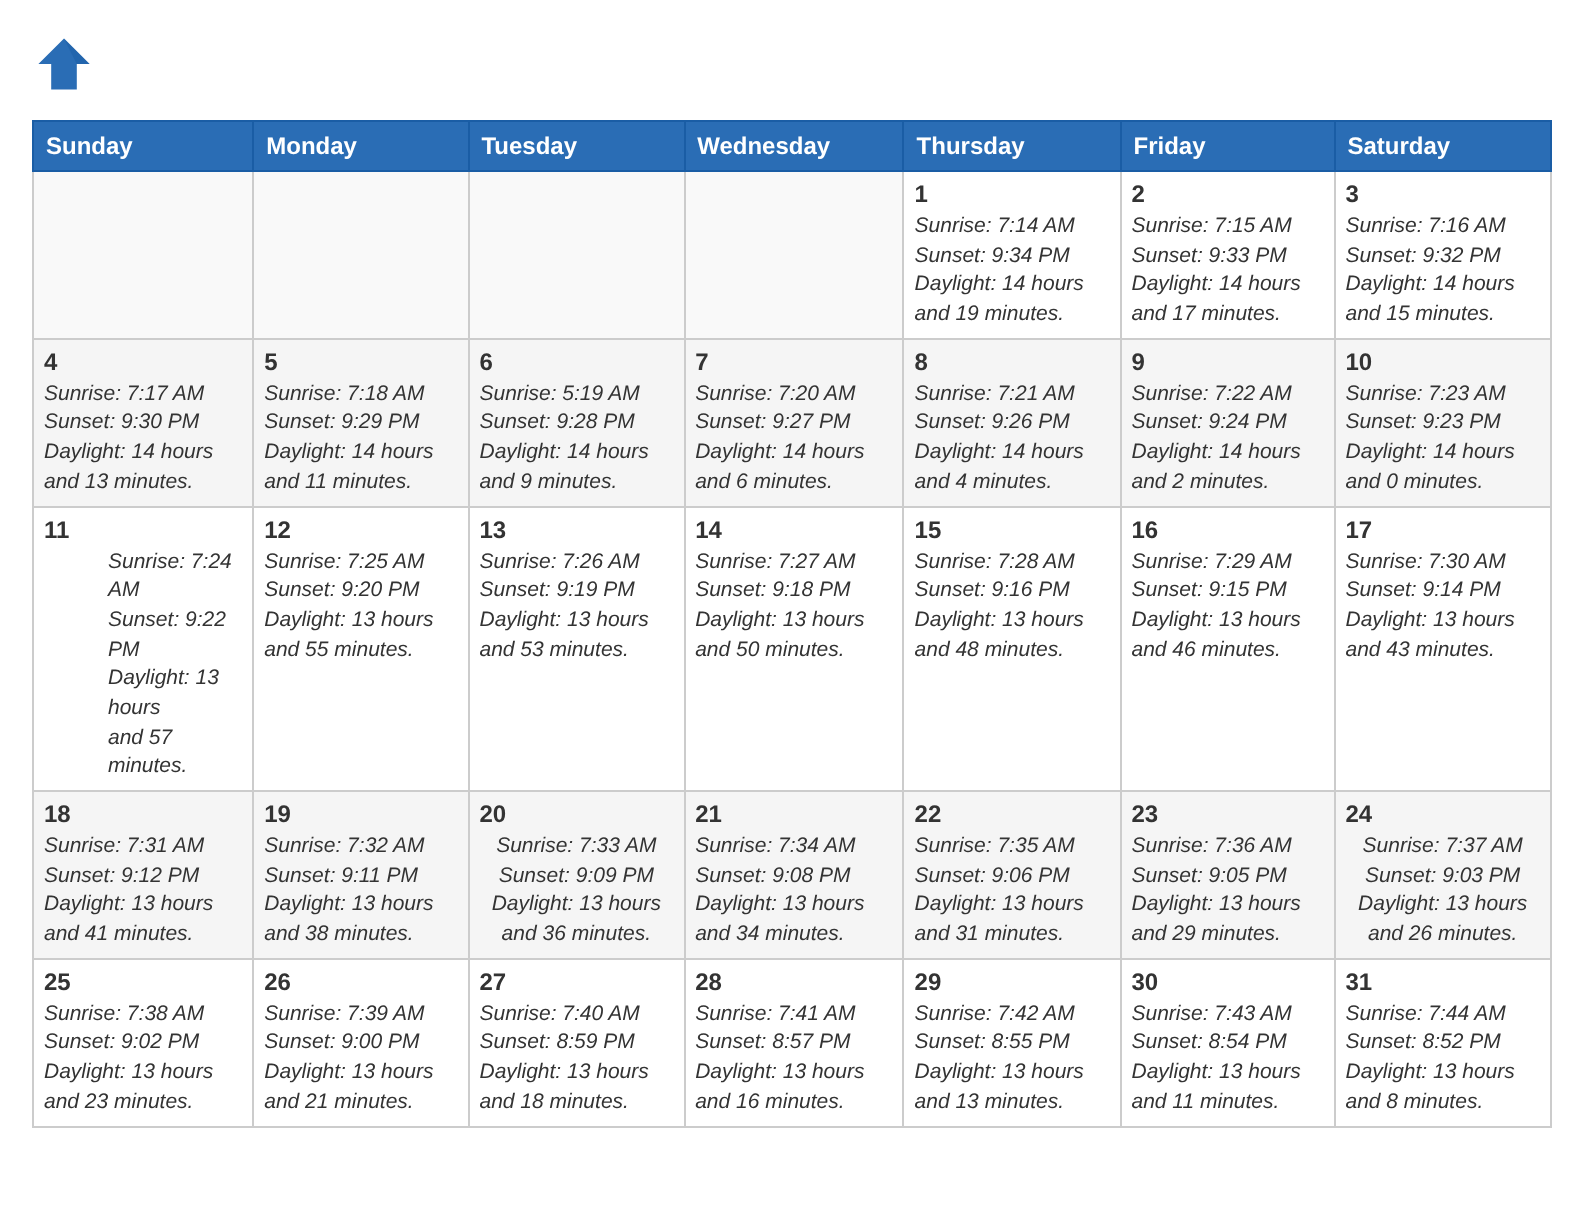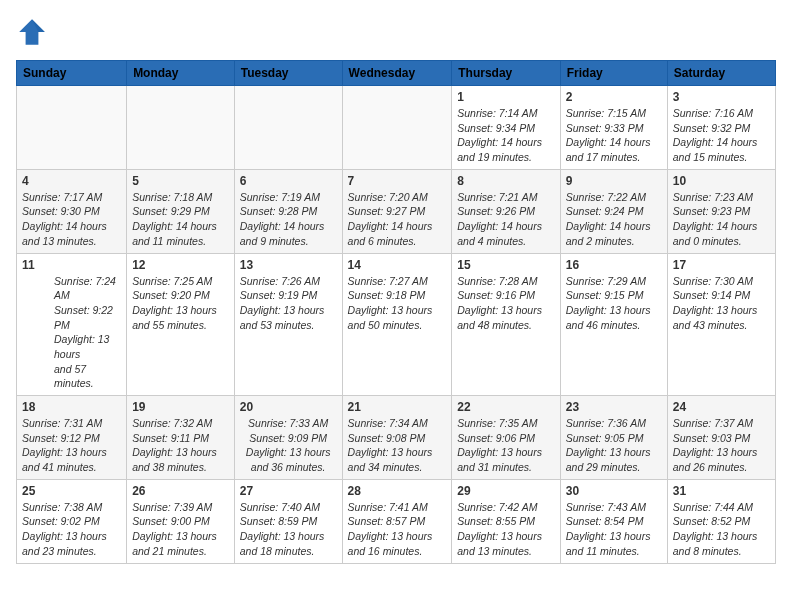--- a/index.html
+++ b/index.html
@@ -46,21 +46,21 @@
       font-size: 13px;
       color: #555;
     }
     table {
       width: 100%;
       border-collapse: collapse;
       font-size: 11px;
     }
     thead th {
       background: #2a6db5;
-      color: #000000;
+      color: #ffffff;
       text-align: left;
       padding: 5px 6px;
       font-size: 12px;
       font-weight: bold;
       border: 1px solid #1a5da5;
       margin-top: 44px;
     }
     tbody td {
       border: 1px solid #ccc;
       vertical-align: top;
@@ -159,21 +159,21 @@
         </td>
         <td>
           <span class="day-number">5</span>
           <div class="day-info" style="white-space: pre-line;">Sunrise: 7:18 AM
 Sunset: 9:29 PM
 Daylight: 14 hours
 and 11 minutes.</div>
         </td>
         <td>
           <span class="day-number">6</span>
-          <div class="day-info" style="white-space: pre-line;">Sunrise: 7:19 AM
+          <div class="day-info" style="white-space: pre-line;">Sunrise: 5:19 AM
 Sunset: 9:28 PM
 Daylight: 14 hours
 and 9 minutes.</div>
         </td>
         <td>
           <span class="day-number">7</span>
           <div class="day-info" style="white-space: pre-line;">Sunrise: 7:20 AM
 Sunset: 9:27 PM
 Daylight: 14 hours
 and 6 minutes.</div>
@@ -289,21 +289,21 @@
         </td>
         <td>
           <span class="day-number">23</span>
           <div class="day-info" style="white-space: pre-line;">Sunrise: 7:36 AM
 Sunset: 9:05 PM
 Daylight: 13 hours
 and 29 minutes.</div>
         </td>
         <td>
           <span class="day-number">24</span>
-          <div class="day-info" style="white-space: pre-line;">Sunrise: 7:37 AM
+          <div class="day-info" style="white-space: pre-line; text-align: center;">Sunrise: 7:37 AM
 Sunset: 9:03 PM
 Daylight: 13 hours
 and 26 minutes.</div>
         </td>
       </tr>
       <tr>
         <td>
           <span class="day-number">25</span>
           <div class="day-info" style="white-space: pre-line;">Sunrise: 7:38 AM
 Sunset: 9:02 PM

